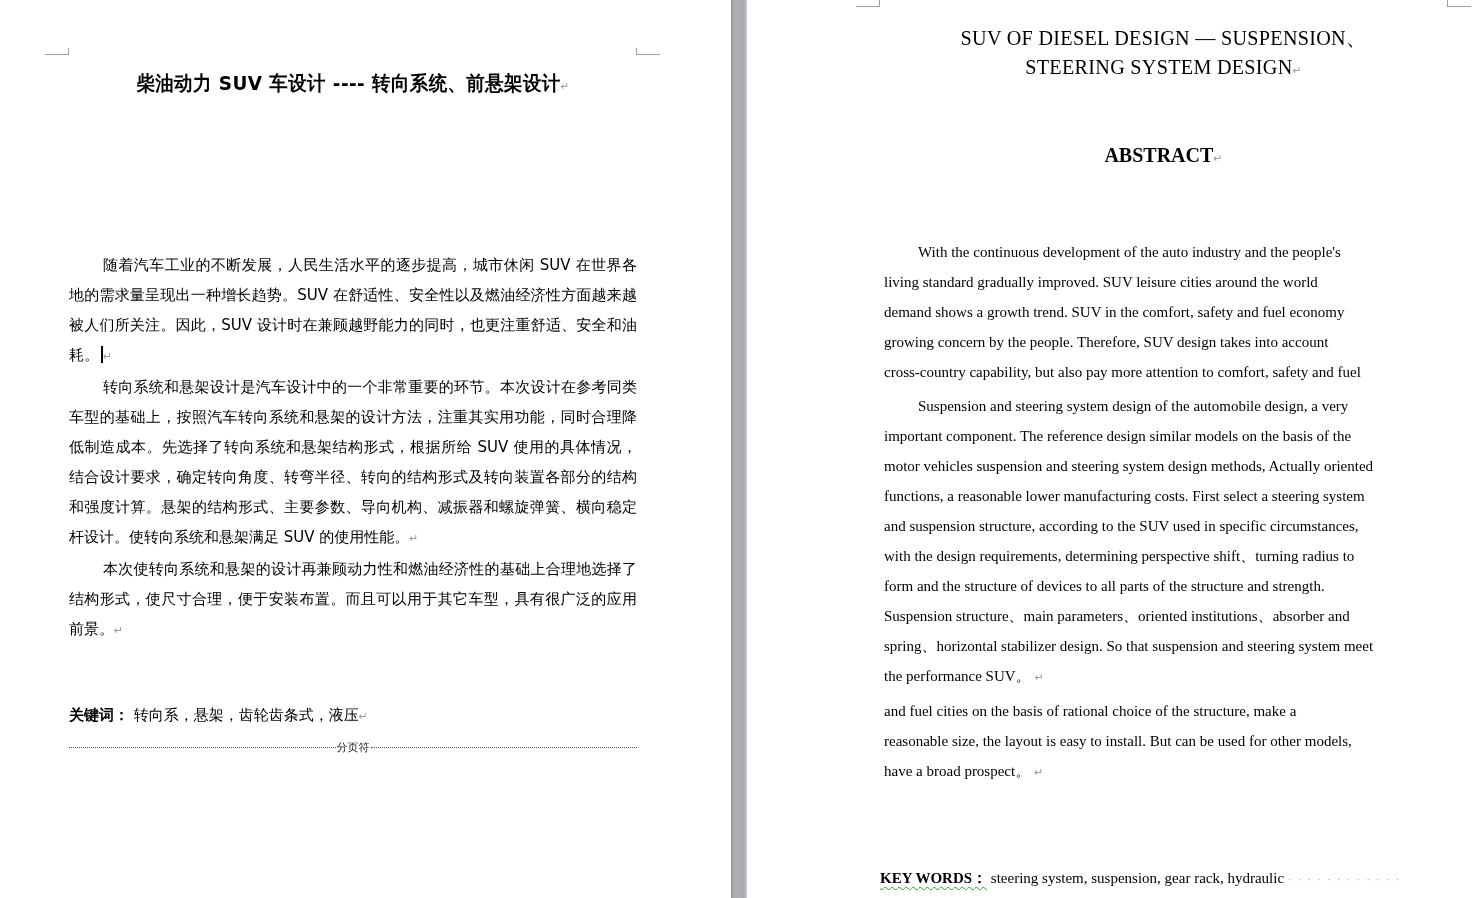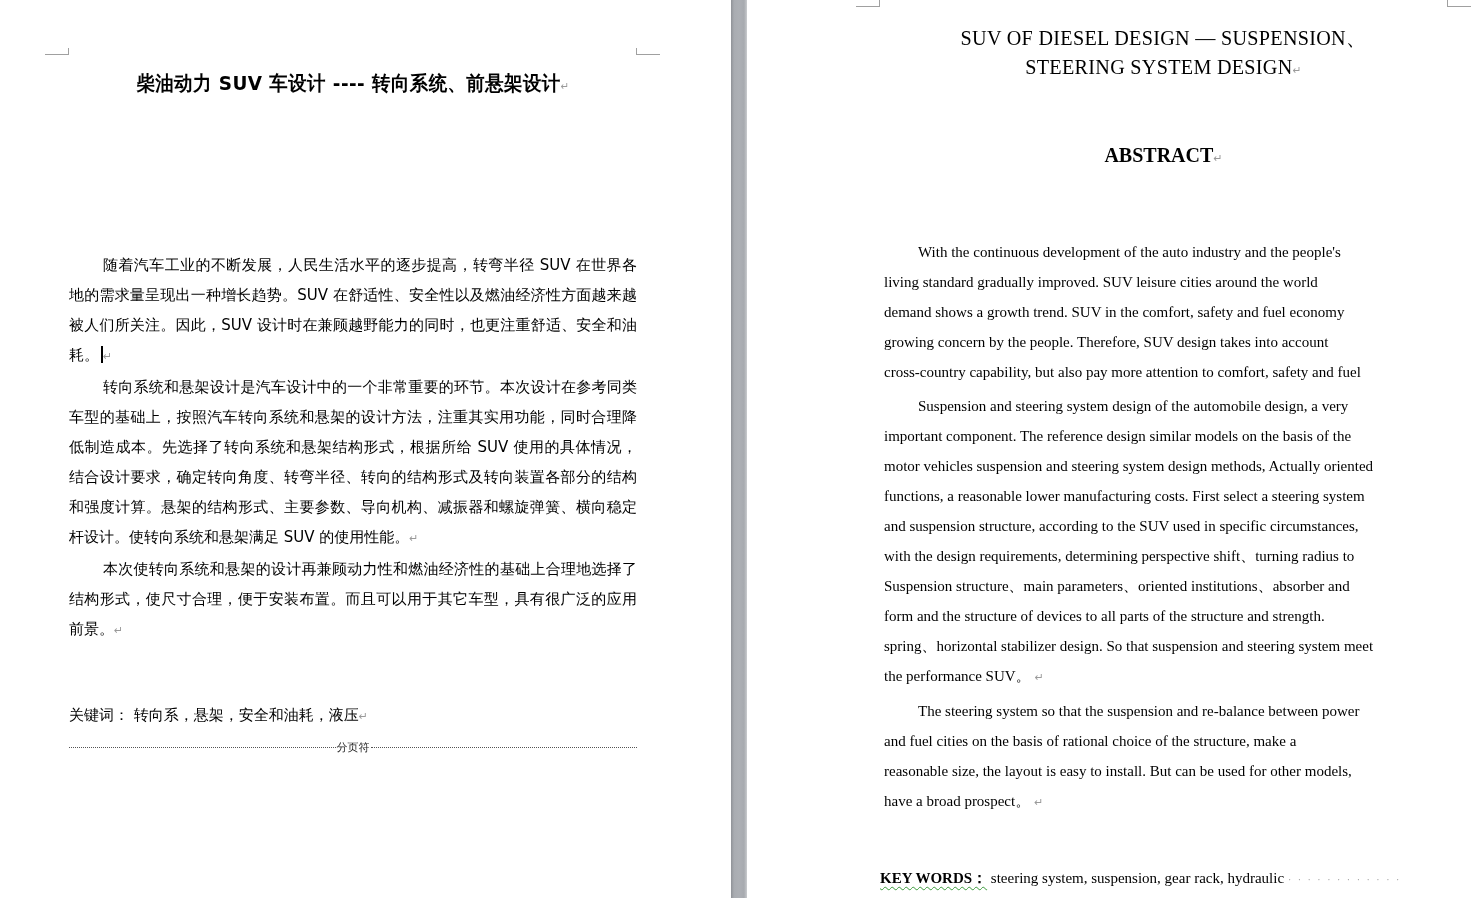--- a/index.html
+++ b/index.html
@@ -35,21 +35,21 @@
     .body-cn {
       position: absolute; left: 69px; width: 568px; top: 202px;
       font-family: "DejaVu Sans", sans-serif; font-size: 15px; line-height: 30px;
       text-align: justify;
     }
     .body-cn p { margin: 0; text-indent: 34px; }
     .cursor { display: inline-block; width: 2px; height: 17px; background: #000; vertical-align: -3px; margin-left: 2px; }
     .keywords-cn {
       position: absolute; left: 69px; top: 652px; font-family: "DejaVu Sans", sans-serif; font-size: 15px; line-height: 30px;
     }
-    .keywords-cn .kw-label { font-weight: normal; }
+    .keywords-cn .kw-label { font-weight: bold; }
     .pagebreak {
       position: absolute; left: 69px; width: 568px; top: 691px; height: 16px;
       display: flex; align-items: center;
     }
     .pagebreak .line { flex: 1; border-top: 1px dotted #555; height: 0; }
     .pagebreak .label { font-family: "DejaVu Sans", sans-serif; font-size: 11px; padding: 0 1px; color: #222; }
 
     .title-en {
       position: absolute; left: 880px; width: 567px; top: 24px; text-align: center;
       font-family: "Liberation Serif", serif; font-size: 21px; line-height: 29px; letter-spacing: 0.3px;
@@ -80,33 +80,33 @@
   <div class="crop tl" style="left:45px; top:0;"></div>
   <div class="crop tr" style="left:636px; top:0;"></div>
 
   <div class="title-cn">
     <span>柴油动力 SUV 车设计 ---- 转向系统、前悬架设计</span><span class="mark">↵</span>
   </div>
 
 
   <div class="body-cn">
     <p>
-      <span>随着汽车工业的不断发展，人民生活水平的逐步提高，转弯半径 SUV 在</span><span>世界各地的需求量呈现出一种增长趋势。SUV 在舒适性、安全性以及燃油经</span><span>济性方面越来越被人们所关注。因此，SUV 设计时在兼顾越野能力的同时，</span><span>也更注重舒适、安全和油耗。</span><span class="cursor"></span><span class="mark">↵</span>
+      <span>随着汽车工业的不断发展，人民生活水平的逐步提高，城市休闲 SUV 在</span><span>世界各地的需求量呈现出一种增长趋势。SUV 在舒适性、安全性以及燃油经</span><span>济性方面越来越被人们所关注。因此，SUV 设计时在兼顾越野能力的同时，</span><span>也更注重舒适、安全和油耗。</span><span class="cursor"></span><span class="mark">↵</span>
     </p>
     <p>
       <span>转向系统和悬架设计是汽车设计中的一个非常重要的环节。本次设计在</span><span>参考同类车型的基础上，按照汽车转向系统和悬架的设计方法，注重其实用</span><span>功能，同时合理降低制造成本。先选择了转向系统和悬架结构形式，根据所</span><span>给 SUV 使用的具体情况， 结合设计要求，确定转向角度、转弯半径、转向</span><span>的结构形式及转向装置各部分的结构和强度计算。悬架的结构形式、主要参</span><span>数、导向机构、减振器和螺旋弹簧、横向稳定杆设计。使转向系统和悬架满</span><span>足 SUV 的使用性能。</span><span class="mark">↵</span>
     </p>
     <p>
       <span>本次使转向系统和悬架的设计再兼顾动力性和燃油经济性的基础上合理</span><span>地选择了结构形式，使尺寸合理，便于安装布置。而且可以用于其它车型，</span><span>具有很广泛的应用前景。</span><span class="mark">↵</span>
     </p>
   </div>
 
   <div class="keywords-cn">
     <span class="kw-label">关键词：</span>
-    <span>转向系，悬架，安全和油耗，液压</span><span class="mark">↵</span>
+    <span>转向系，悬架，齿轮齿条式，液压</span><span class="mark">↵</span>
   </div>
 
   <div class="pagebreak">
     <div class="line"></div>
     <span class="label">分页符</span>
     <div class="line"></div>
   </div>
 </div>
 
 <div class="gap"></div>
@@ -133,27 +133,26 @@
     <span class="ln">growing  concern  by the people.  Therefore,  SUV design  takes  into  account</span>
     <span class="ln">cross-country  capability,  but also  pay  more  attention  to  comfort,  safety  and fuel</span>
   </p>
   <p>
     <span class="ln ind">Suspension  and steering  system  design  of the automobile  design,  a very</span>
     <span class="ln">important  component.  The reference  design  similar  models  on the basis  of the</span>
     <span class="ln">motor vehicles suspension and steering system design methods, Actually oriented</span>
     <span class="ln">functions,  a reasonable  lower  manufacturing  costs.  First  select  a steering  system</span>
     <span class="ln">and suspension  structure,  according  to the SUV used  in specific  circumstances,</span>
     <span class="ln">with the design  requirements,  determining  perspective  shift、turning  radius  to</span>
+    <span class="ln">form  and the structure  of devices  to all  parts  of the structure  and strength.</span>
     <span class="ln">Suspension  structure、main  parameters、oriented  institutions、absorber  and</span>
-    <span class="ln">form  and the structure  of devices  to all  parts  of the structure  and strength.</span>
     <span class="ln">spring、horizontal stabilizer design. So that suspension and steering system meet</span>
     <span class="ln"><span>the performance  SUV。</span> <span class="mark">↵</span></span>
   </p>
   <p>
-    <span class="ln ind">The steering  system  so that the suspension  and re-balance  between  power</span>
     <span class="ln">and fuel  cities  on the basis  of rational  choice  of the structure,  make  a</span>
     <span class="ln">reasonable  size,  the layout  is  easy  to install.  But can  be used  for other  models,</span>
     <span class="ln"><span>have  a broad  prospect。</span> <span class="mark">↵</span></span>
   </p>
 </div>
 
 <div class="keywords-en">
   <span class="kw-label squiggle">KEY WORDS：</span>
   <span>steering  system,  suspension,  gear rack,   hydraulic</span>
   <span class="dots">· · · · · · · · · · · ·</span>

